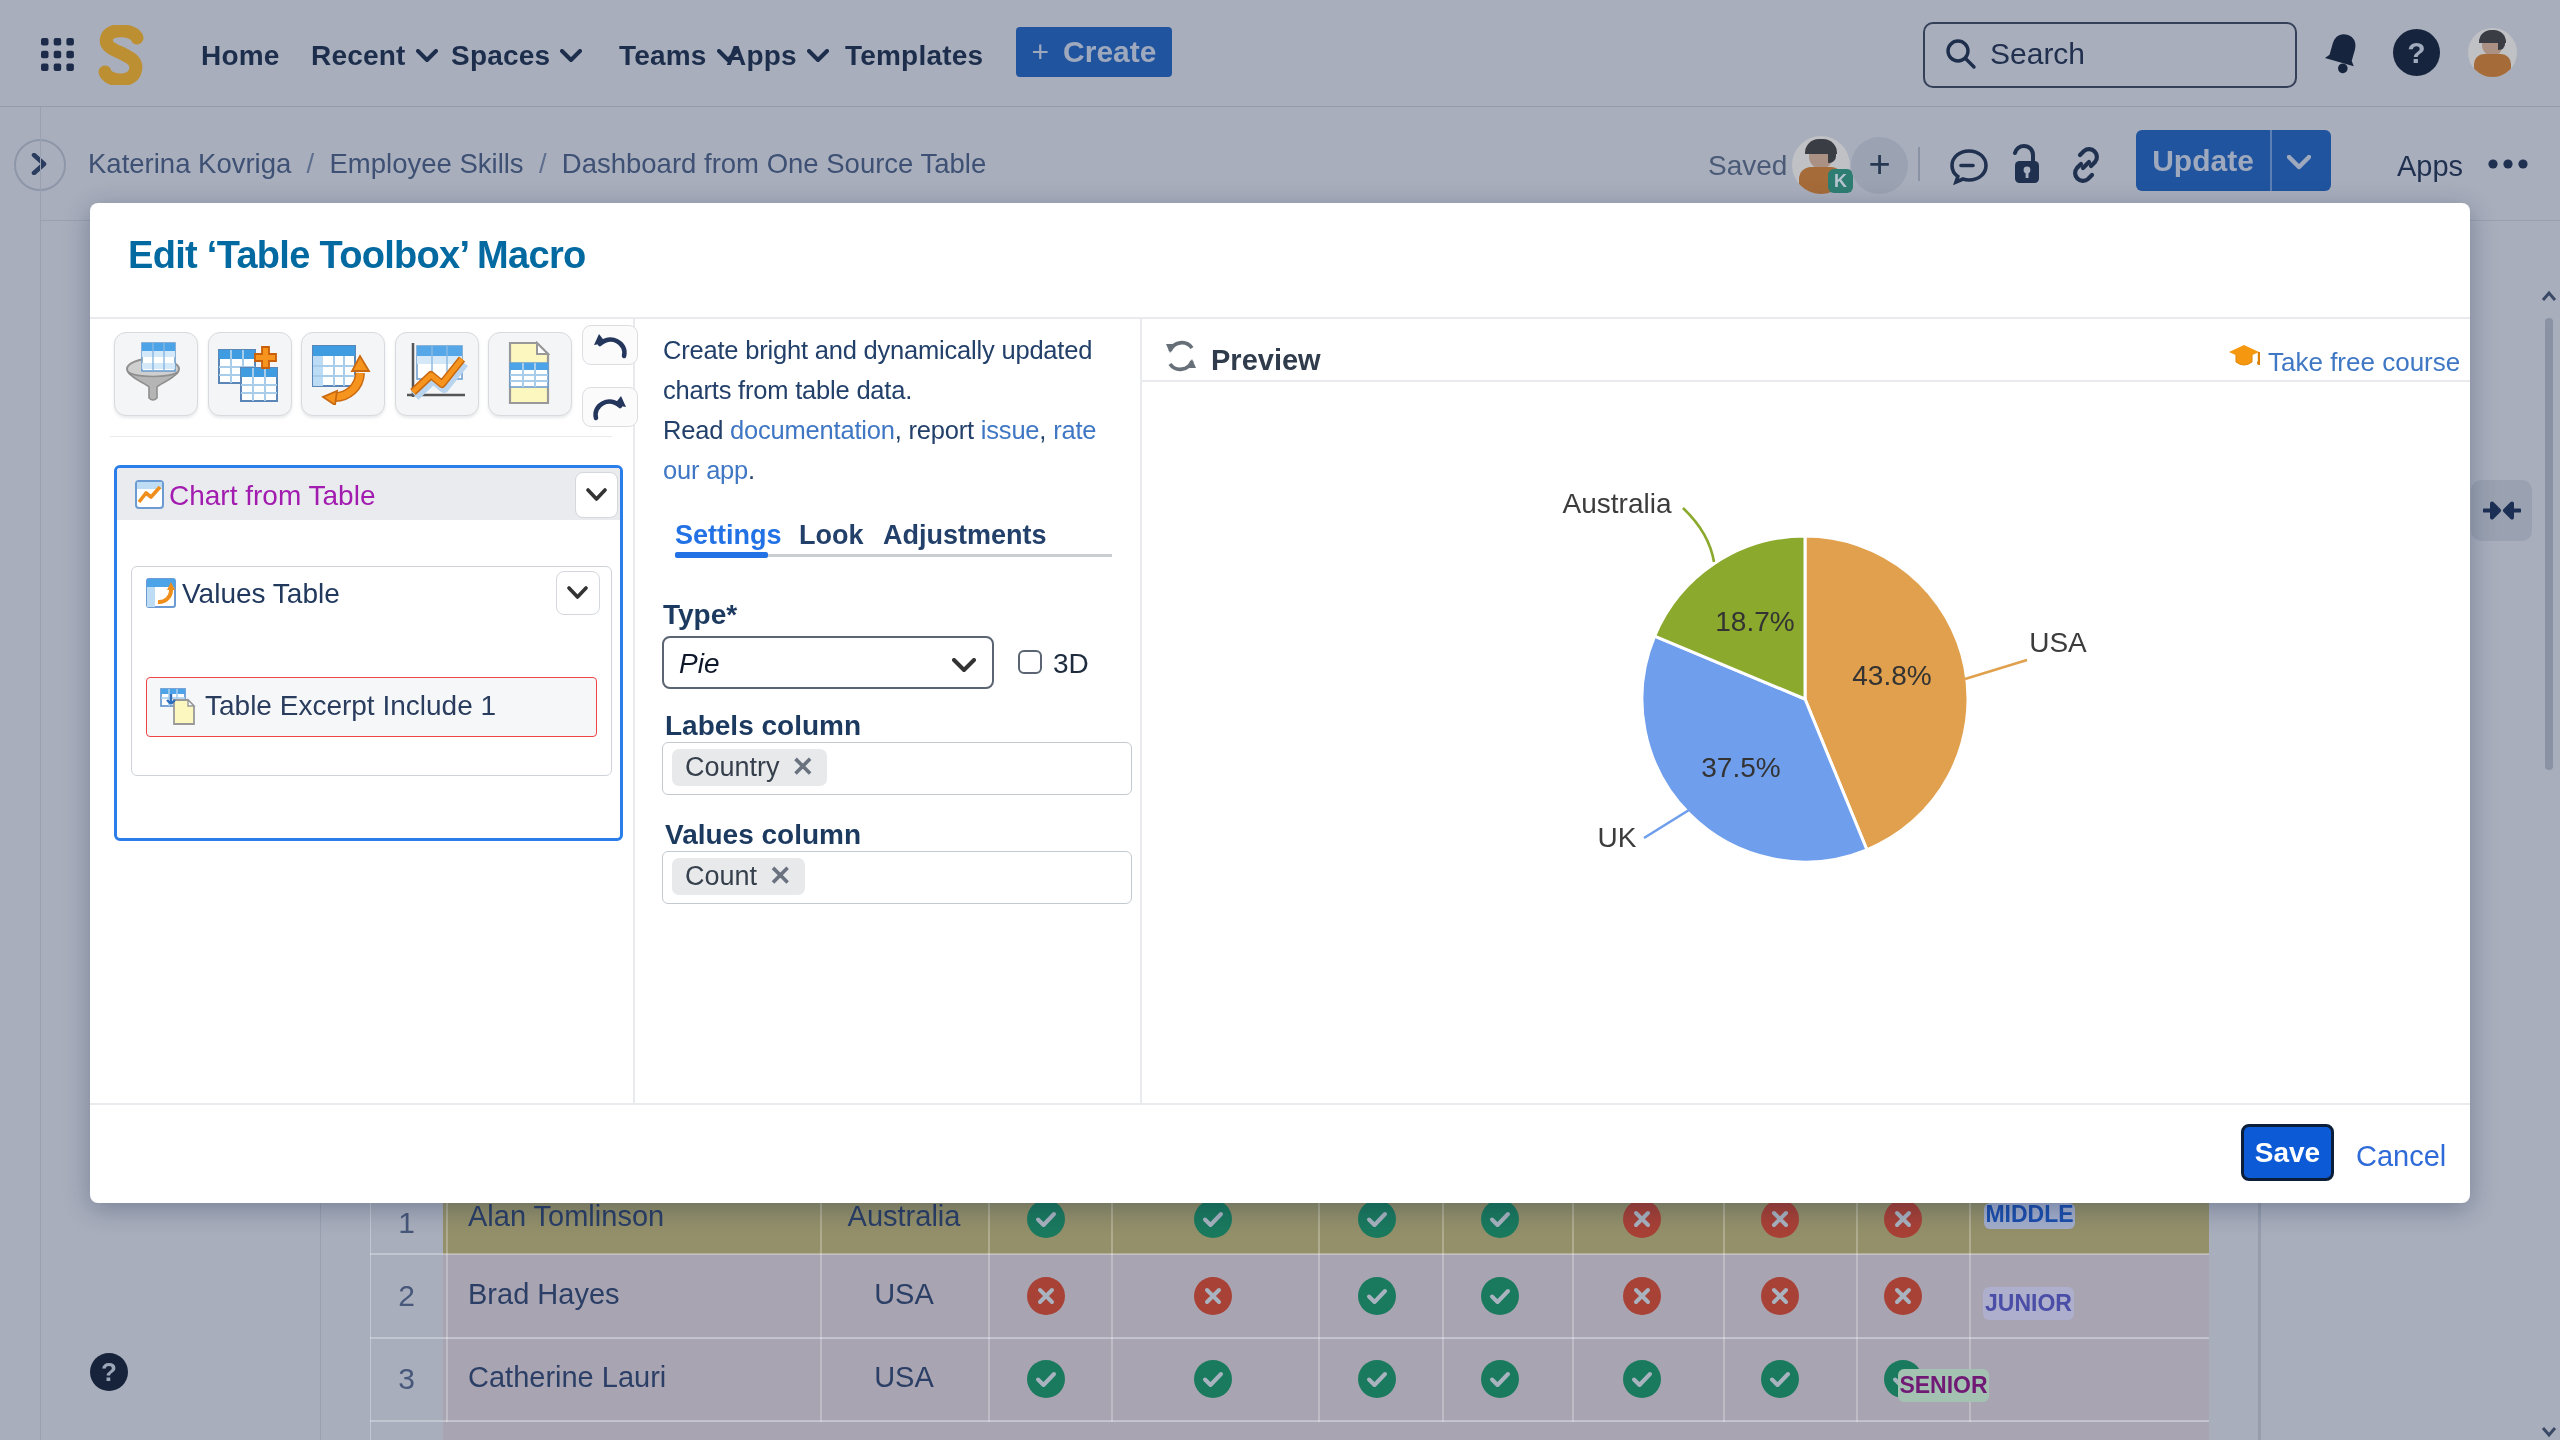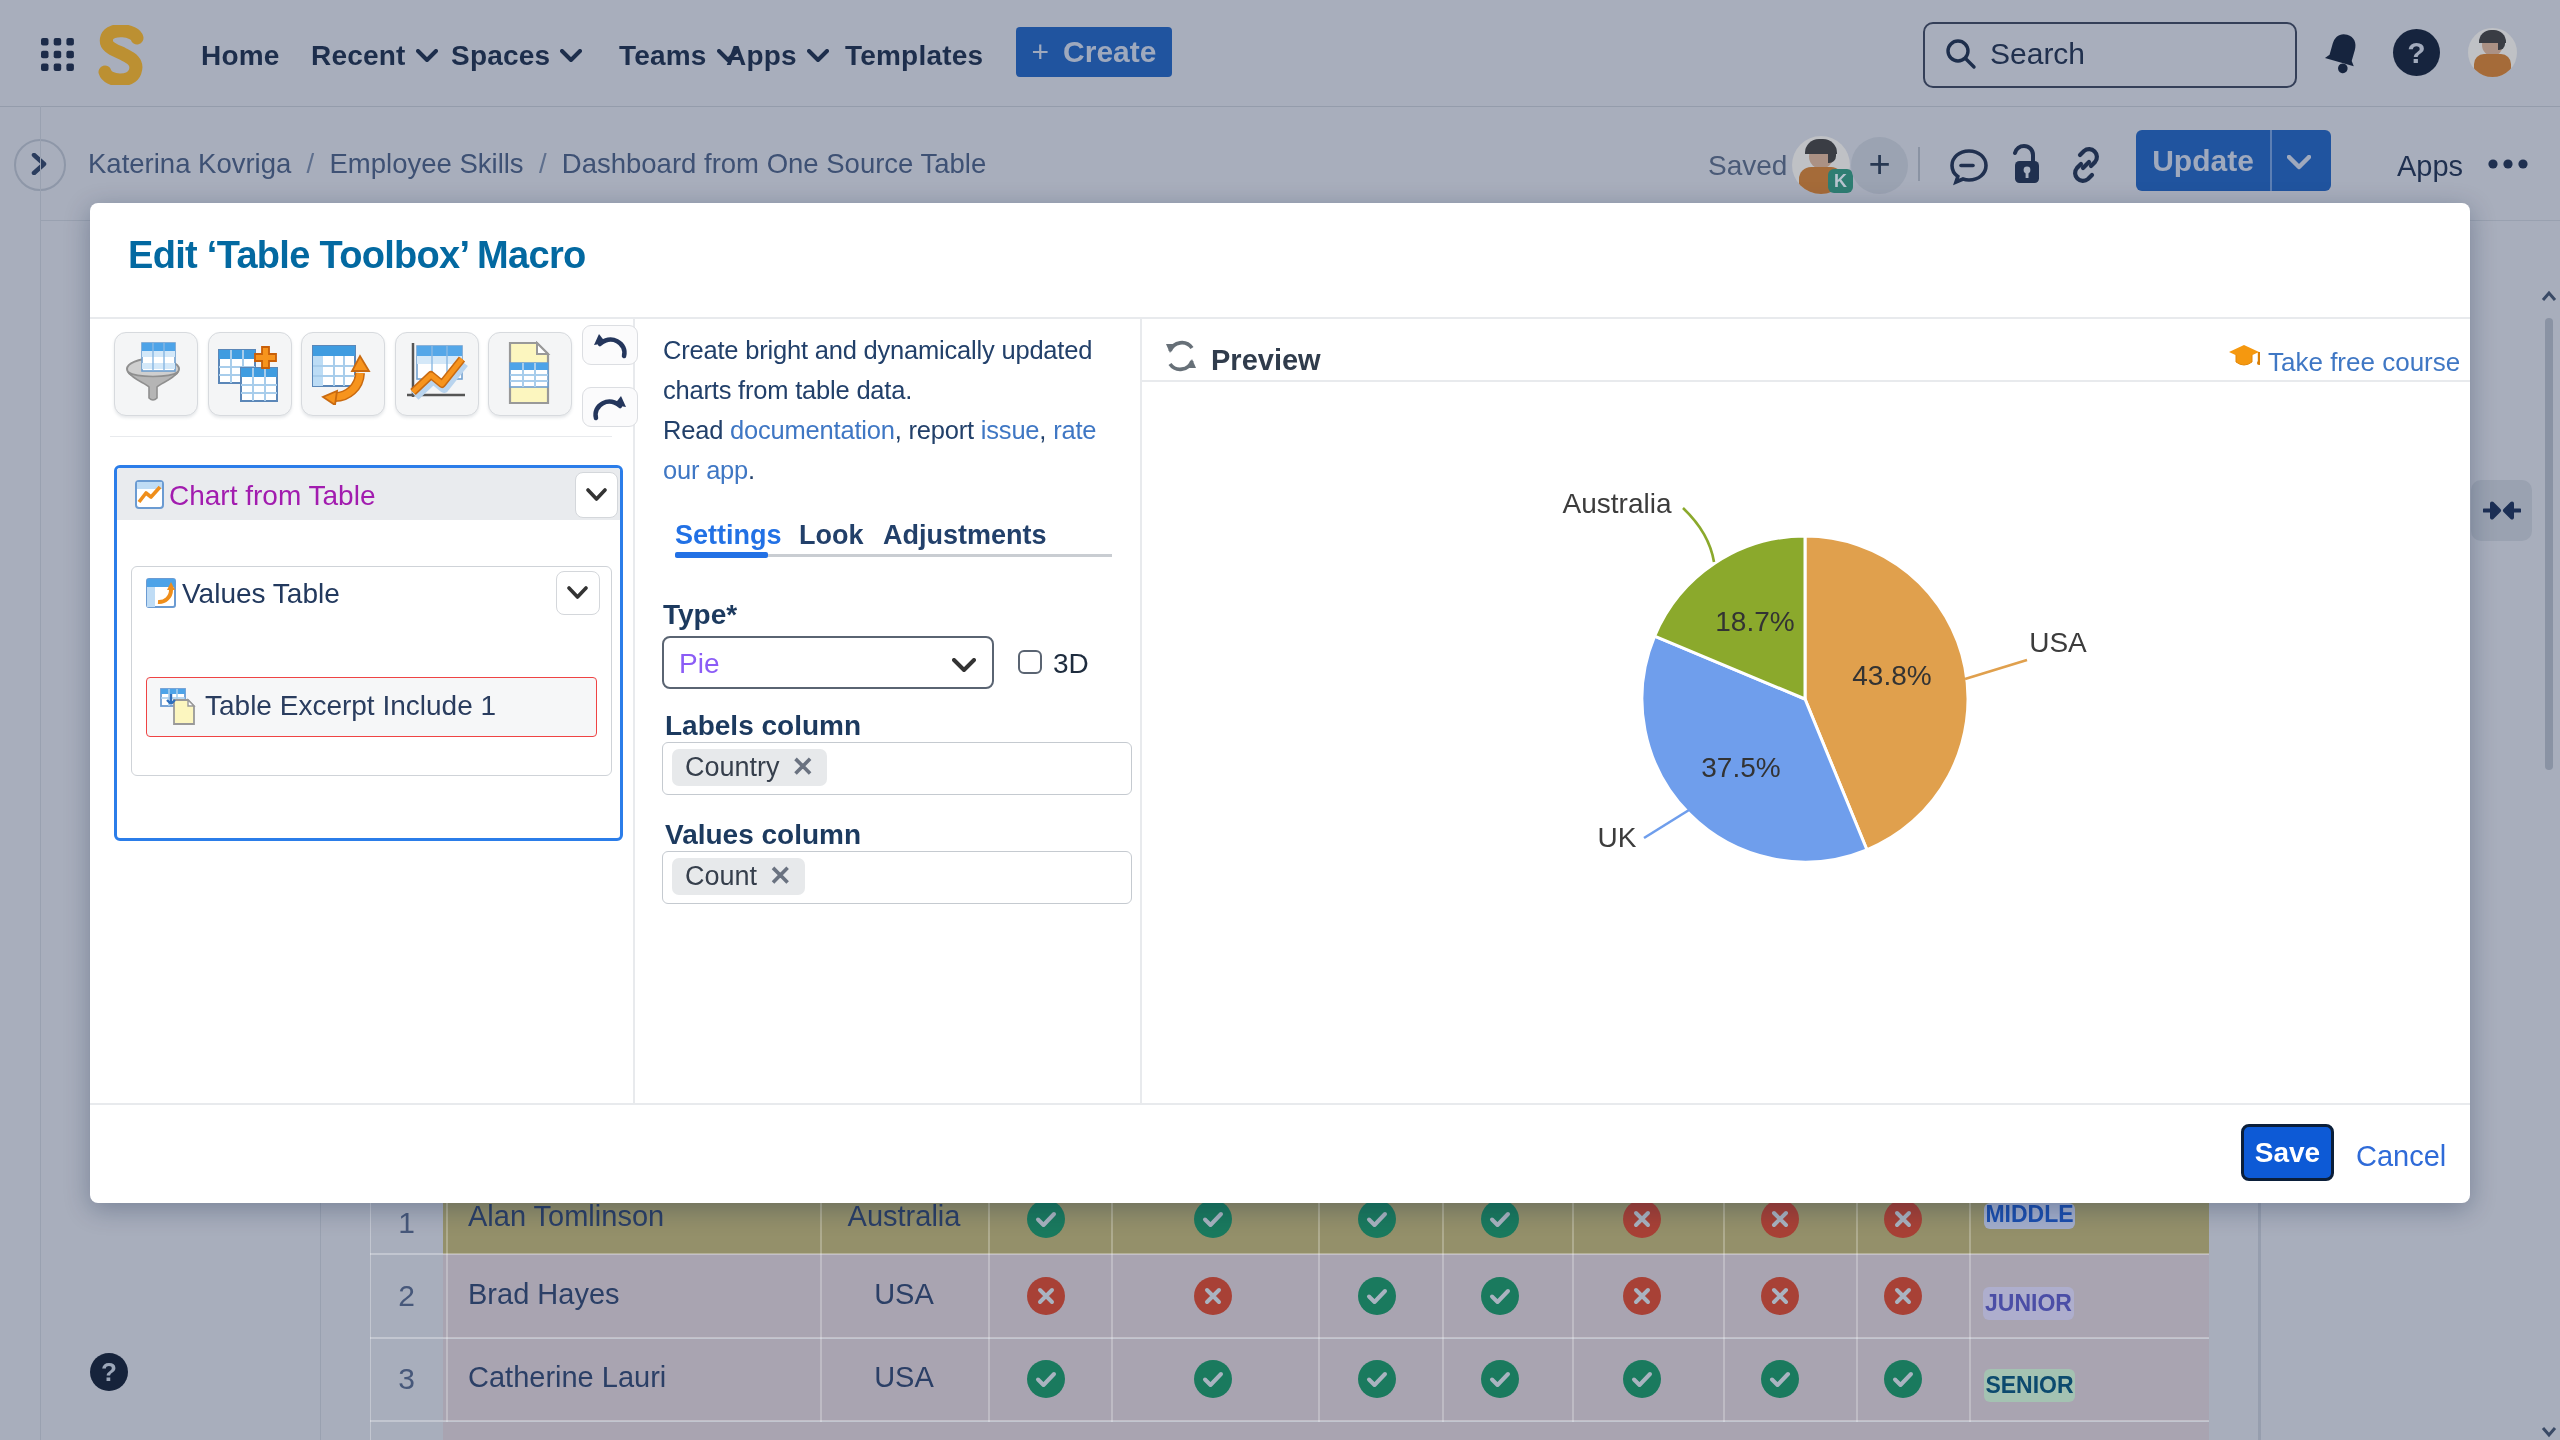--- a/index.html
+++ b/index.html
@@ -314,21 +314,21 @@
       </svg>
     </div>
   <div class="circ" style="left:1884px;top:1360px;">
       <svg width="38" height="38" viewBox="0 0 38 38">
         <circle cx="19" cy="19" r="19" fill="#1a7a5e"></circle>
         <path d="M11,19.5 L16.5,25 L27,14" fill="none" stroke="#a9b3c0" stroke-width="4" stroke-linecap="round" stroke-linejoin="round"></path>
       </svg>
     </div>
   <div class="badge" style="left:1984px;top:1203px;height:26px;line-height:22px;background:#a3aecb;color:#1c4fae;">MIDDLE</div>
   <div class="badge" style="left:1983px;top:1287px;background:#aeaecd;color:#4b4ea6;">JUNIOR</div>
-  <div class="badge" style="left:1984px;top:1369px;background:#a4c2b2;color:#0c4a6e;">SENIOR</div>
+  <div class="badge" style="left:1898px;top:1369px;background:#a4c2b2;color:#701a75;">SENIOR</div>
 
   <div class="modal">
     <div class="mtitle">Edit ‘Table Toolbox’ Macro</div>
     <div class="hsep" style="left:0;top:114px;width:2380px;"></div>
     <div class="vsep" style="left:543px;top:114px;height:786px;"></div>
     <div class="vsep" style="left:1050px;top:114px;height:786px;"></div>
     <div class="hsep" style="left:1051px;top:177px;width:1329px;"></div>
     <div class="hsep" style="left:0;top:900px;width:2380px;"></div>
 
     <div class="toolbtn" style="left:24px;top:129px;">
@@ -471,21 +471,21 @@
     </div>
 
     <div class="para">Create bright and dynamically updated<br>charts from table data.<br>Read <span class="link">documentation</span>, report <span class="link">issue</span>, <span class="link">rate</span><br><span class="link">our app</span>.</div>
     <div class="abs" style="left:585px;top:317px;font-size:27px;font-weight:700;color:#2271e5;">Settings</div>
     <div class="abs" style="left:709px;top:317px;font-size:27px;font-weight:700;color:#22406a;">Look</div>
     <div class="abs" style="left:793px;top:317px;font-size:27px;font-weight:700;color:#22406a;">Adjustments</div>
     <div class="abs" style="left:585px;top:351px;width:437px;height:3px;background:#c9cdd2;"></div>
     <div class="abs" style="left:585px;top:349px;width:93px;height:6px;background:#2271e5;border-radius:2px;"></div>
     <div class="mlabel" style="left:573px;top:396px;">Type*</div>
     <div class="abs" style="left:572px;top:433px;width:332px;height:53px;border:2px solid #5a6472;border-radius:8px;box-sizing:border-box;">
-      <div class="abs" style="left:15px;top:10px;font-size:28px;color:#8b5cf6;">Pie</div>
+      <div class="abs" style="left:15px;top:10px;font-size:28px;color:#0f172a;font-style:italic;">Pie</div>
       <svg style="position:absolute;left:288px;top:20px;" width="24" height="15" viewBox="0 0 24 15">
           <path d="M2,2 L12,12 L22,2" fill="none" stroke="#333" stroke-width="4" stroke-linecap="round" stroke-linejoin="round"></path>
         </svg>
     </div>
     <div class="abs" style="left:928px;top:447px;width:24px;height:24px;border:2.5px solid #5a6472;border-radius:6px;box-sizing:border-box;"></div>
     <div class="abs" style="left:963px;top:445px;font-size:28px;color:#1e2c3e;">3D</div>
     <div class="mlabel" style="left:575px;top:507px;">Labels column</div>
     <div class="inbox" style="left:572px;top:539px;"></div>
     <div class="tag" style="left:582px;top:546px;">Country<span class="tagx">✕</span></div>
     <div class="mlabel" style="left:575px;top:616px;">Values column</div>

